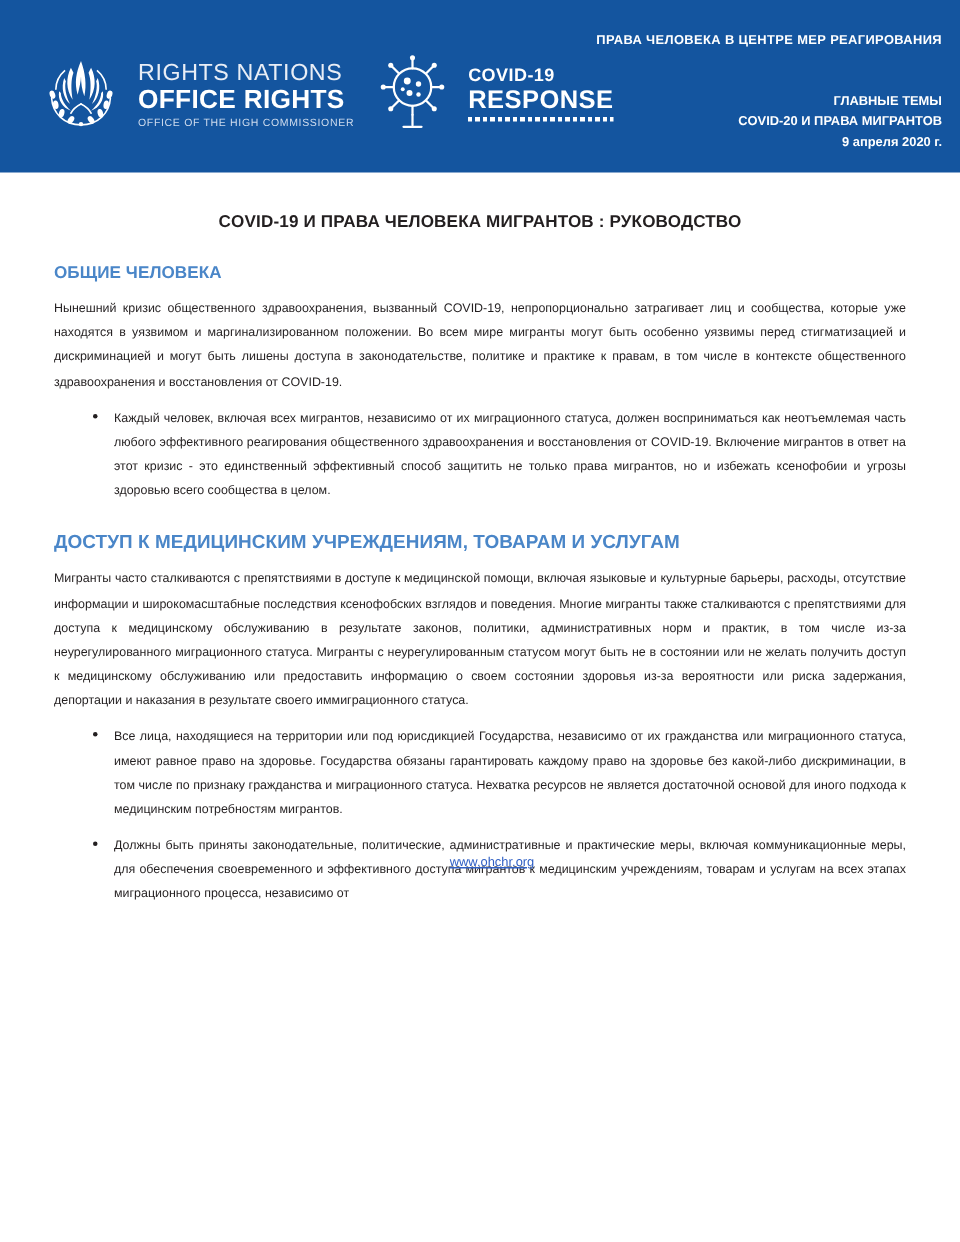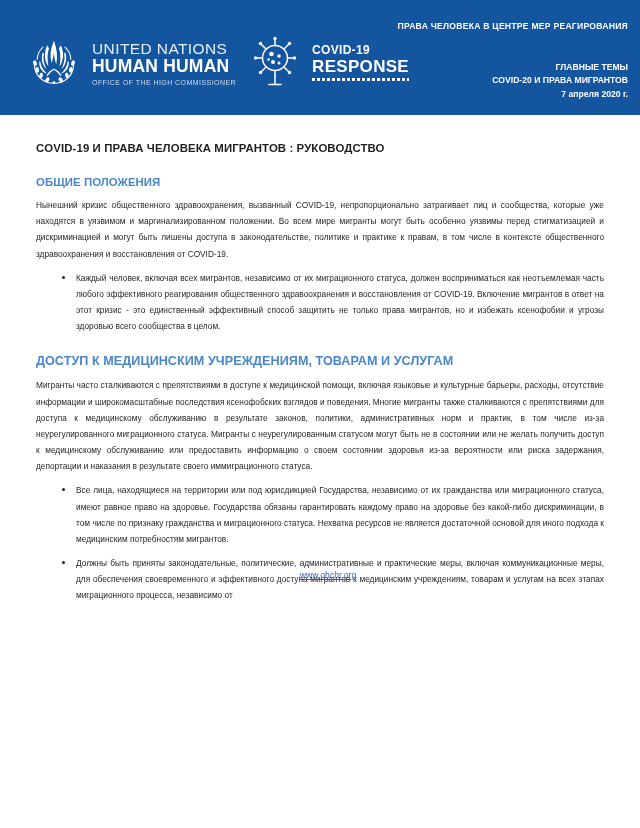--- a/index.html
+++ b/index.html
@@ -115,20 +115,21 @@
     padding: 0 36px;
     position: relative;
   }
 
   .doc-title {
     margin-top: 27px;
     font-size: 11.4px;
     font-weight: bold;
     color: #231f20;
     letter-spacing: 0.1px;
+    text-align: center;
   }
 
   .section-heading {
     margin-top: 22px;
     margin-bottom: 9px;
     font-size: 11.4px;
     font-weight: bold;
     color: #4a86c8;
     letter-spacing: 0.05px;
   }
@@ -217,22 +218,22 @@
           <ellipse cx="84" cy="52" rx="3.2" ry="5" transform="rotate(18 84 52)"></ellipse>
           <ellipse cx="80" cy="64" rx="3.2" ry="5" transform="rotate(10 80 64)"></ellipse>
           <ellipse cx="73" cy="74" rx="3.2" ry="5" transform="rotate(-14 73 74)"></ellipse>
           <ellipse cx="62" cy="82" rx="3.2" ry="5" transform="rotate(-38 62 82)"></ellipse>
           <circle cx="50" cy="87" r="2.6"></circle>
         </g>
       </svg>
     </span>
 
     <span class="ohchr-wordmark">
-      <span class="ohchr-line1">UNITED NATIONS</span>
-      <span class="ohchr-line2">HUMAN HUMAN</span>
+      <span class="ohchr-line1">RIGHTS NATIONS</span>
+      <span class="ohchr-line2">OFFICE RIGHTS</span>
       <span class="ohchr-line3">OFFICE OF THE HIGH COMMISSIONER</span>
     </span>
 
     <span class="virus-icon">
       <svg viewBox="0 0 100 104" width="50" height="52" aria-hidden="true">
         <g stroke="#ffffff" stroke-width="3" fill="none" stroke-linecap="round">
           <circle cx="50" cy="44" r="25"></circle>
           <line x1="50" y1="19" x2="50" y2="7"></line>
           <line x1="50" y1="69" x2="50" y2="81"></line>
           <line x1="25" y1="44" x2="13" y2="44"></line>
@@ -267,32 +268,32 @@
       <span class="cr-rule"></span>
     </span>
 
   </div>
 
   <div class="header-right">
     <div class="hr-tagline">ПРАВА ЧЕЛОВЕКА В ЦЕНТРЕ МЕР РЕАГИРОВАНИЯ</div>
     <div class="hr-meta">
       <div>ГЛАВНЫЕ ТЕМЫ</div>
       <div>COVID-20 И ПРАВА МИГРАНТОВ</div>
-      <div>7 апреля 2020 г.</div>
+      <div>9 апреля 2020 г.</div>
     </div>
   </div>
 
 </div>
 
 <div class="page">
 
   <div class="doc-title">COVID-19 И ПРАВА ЧЕЛОВЕКА МИГРАНТОВ : РУКОВОДСТВО</div>
 
   <div>
-    <div class="section-heading">ОБЩИЕ ПОЛОЖЕНИЯ</div>
+    <div class="section-heading">ОБЩИЕ ЧЕЛОВЕКА</div>
     <p class="body-text">Нынешний кризис общественного здравоохранения, вызванный COVID-19, непропорционально затрагивает лиц и сообщества, которые уже находятся в уязвимом и маргинализированном положении. Во всем мире мигранты могут быть особенно уязвимы перед стигматизацией и дискриминацией и могут быть лишены доступа в законодательстве, политике и практике к правам, в том числе в контексте общественного здравоохранения и восстановления от COVID-19.</p>
     <ul class="bullets">
       <li>Каждый человек, включая всех мигрантов, независимо от их миграционного статуса, должен восприниматься как неотъемлемая часть любого эффективного реагирования общественного здравоохранения и восстановления от COVID-19. Включение мигрантов в ответ на этот кризис - это единственный эффективный способ защитить не только права мигрантов, но и избежать ксенофобии и угрозы здоровью всего сообщества в целом.</li>
     </ul>
   </div>
 
   <div>
     <div class="section-heading large">ДОСТУП К МЕДИЦИНСКИМ УЧРЕЖДЕНИЯМ, ТОВАРАМ И УСЛУГАМ</div>
     <p class="body-text">Мигранты часто сталкиваются с препятствиями в доступе к медицинской помощи, включая языковые и культурные барьеры, расходы, отсутствие информации и широкомасштабные последствия ксенофобских взглядов и поведения. Многие мигранты также сталкиваются с препятствиями для доступа к медицинскому обслуживанию в результате законов, политики, административных норм и практик, в том числе из-за неурегулированного миграционного статуса. Мигранты с неурегулированным статусом могут быть не в состоянии или не желать получить доступ к медицинскому обслуживанию или предоставить информацию о своем состоянии здоровья из-за вероятности или риска задержания, депортации и наказания в результате своего иммиграционного статуса.</p>
     <ul class="bullets">

